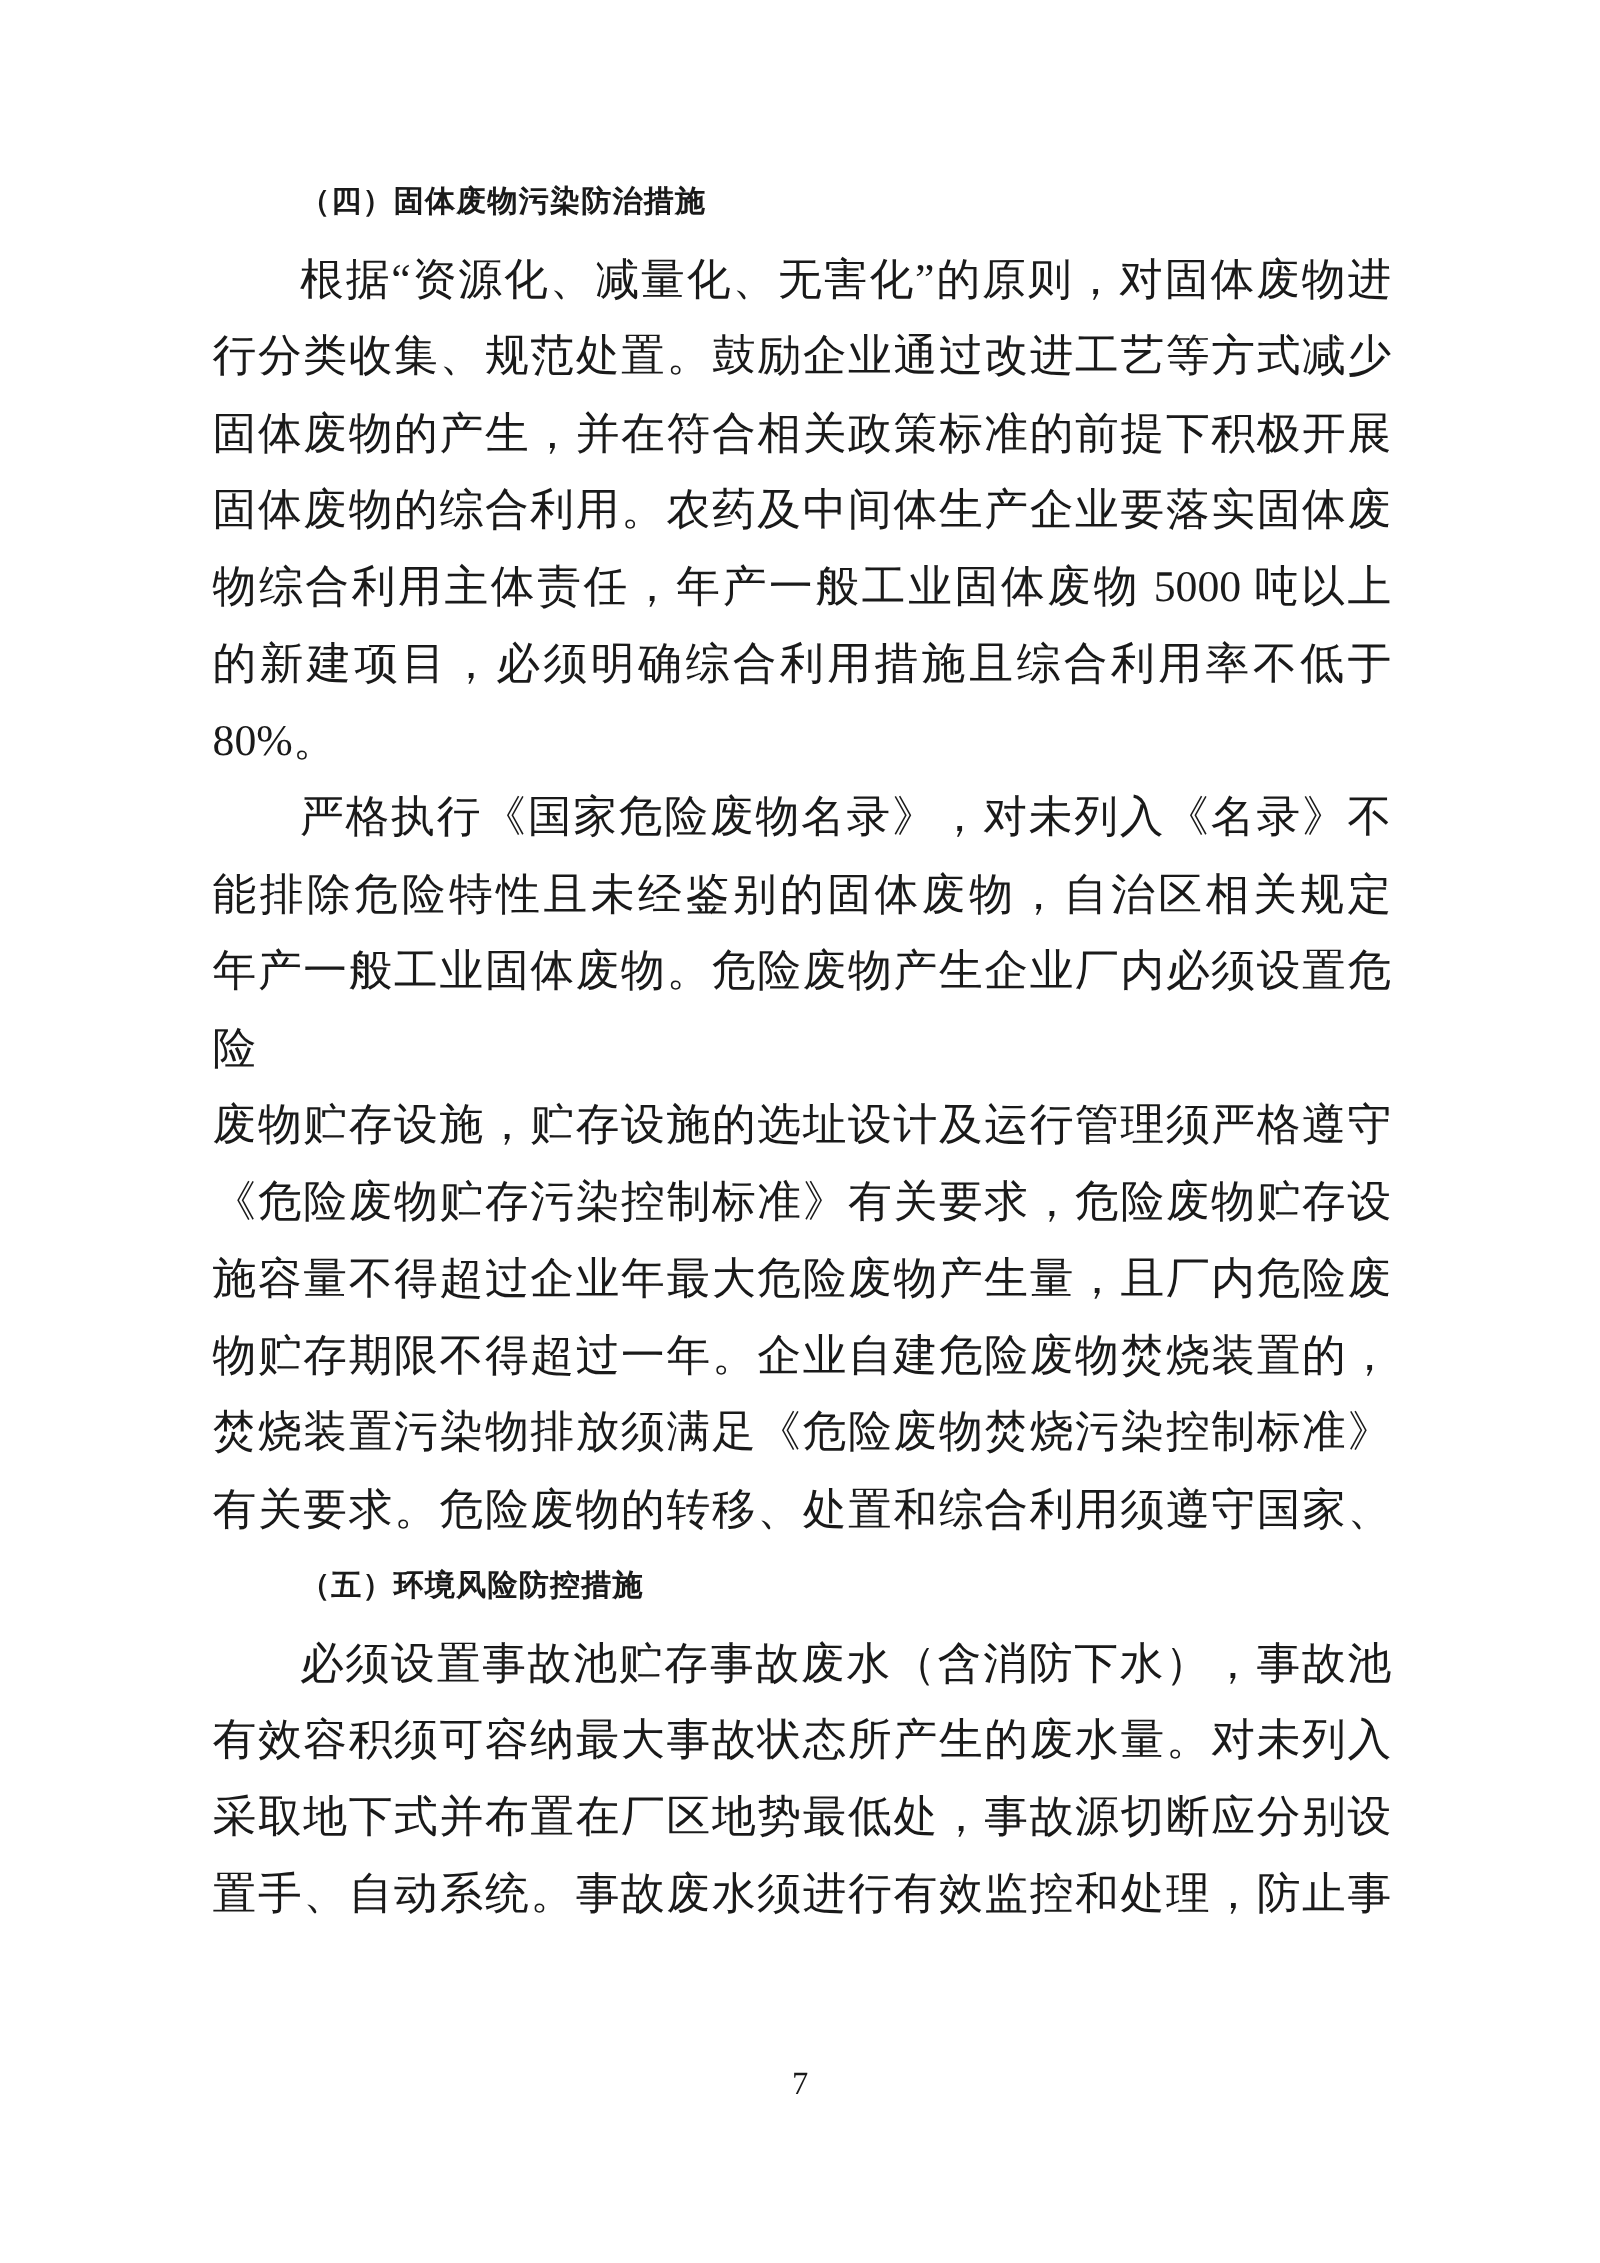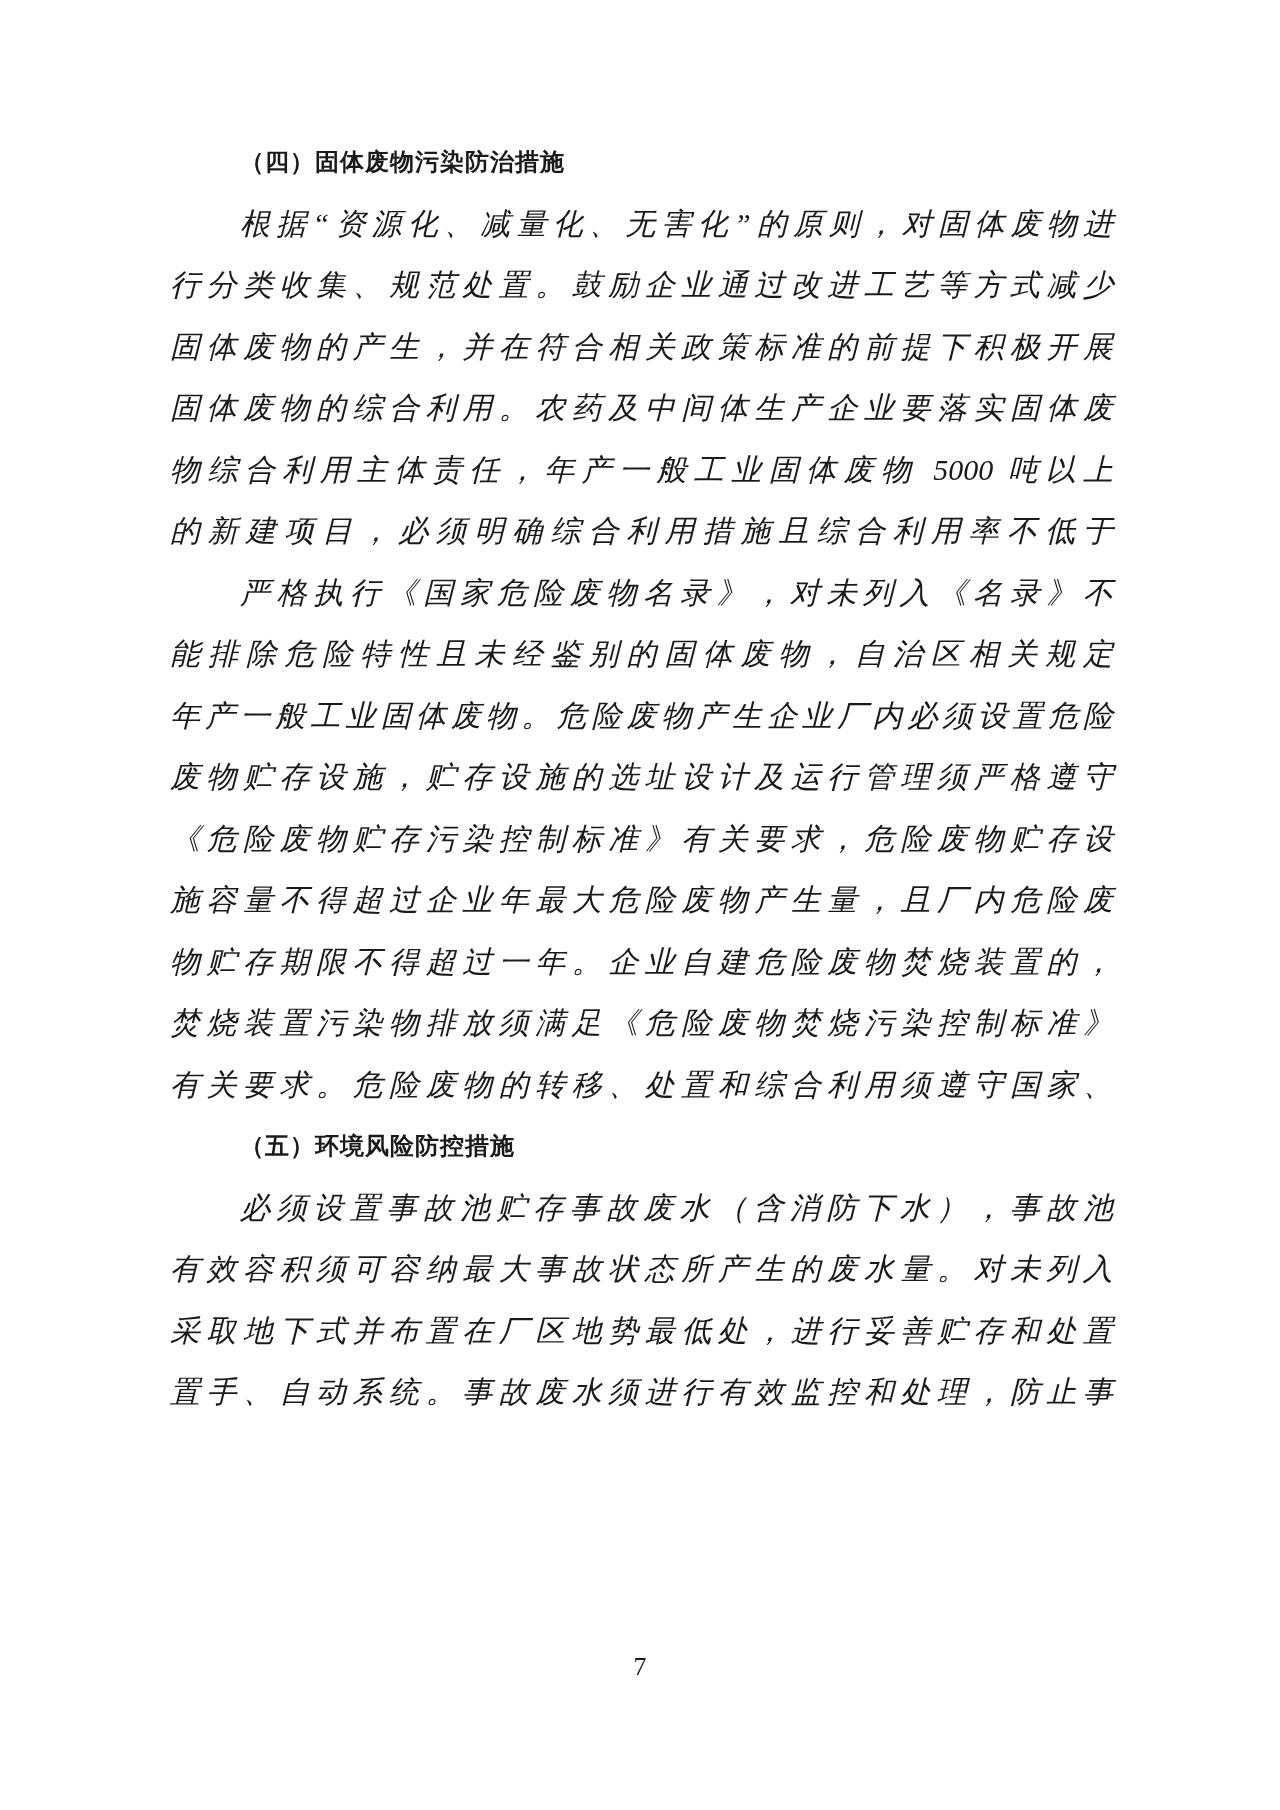--- a/index.html
+++ b/index.html
@@ -25,25 +25,24 @@
   .heading {
     font-family: "Liberation Sans", "DejaVu Sans", sans-serif;
     font-weight: 700;
     font-size: 24px;
     line-height: 61.5px;
     padding-left: 70px;
     letter-spacing: 1px;
     white-space: nowrap;
   }
   .line {
-    font-size: 30px;
+    font-size: 35px;
     line-height: 61.5px;
     text-align: justify;
     text-align-last: justify;
-    font-style: italic;
   }
   .line.first {
     text-indent: 70px;
   }
   .line.last {
     text-align-last: left;
   }
   .page-number {
     position: absolute;
     left: 0;
@@ -61,34 +60,35 @@
 <div class="page">
   <div class="doc" id="doc-root">
       <div class="heading">（四）固体废物污染防治措施</div>
       <div class="paragraph">
         <div class="line first">根据“资源化、减量化、无害化”的原则，对固体废物进</div>
         <div class="line">行分类收集、规范处置。鼓励企业通过改进工艺等方式减少</div>
         <div class="line">固体废物的产生，并在符合相关政策标准的前提下积极开展</div>
         <div class="line">固体废物的综合利用。农药及中间体生产企业要落实固体废</div>
         <div class="line">物综合利用主体责任，年产一般工业固体废物 5000 吨以上</div>
         <div class="line">的新建项目，必须明确综合利用措施且综合利用率不低于</div>
+        <div class="line last">80%。</div>
       </div>
       <div class="paragraph">
         <div class="line first">严格执行《国家危险废物名录》，对未列入《名录》不</div>
         <div class="line">能排除危险特性且未经鉴别的固体废物，自治区相关规定</div>
         <div class="line">年产一般工业固体废物。危险废物产生企业厂内必须设置危险</div>
         <div class="line">废物贮存设施，贮存设施的选址设计及运行管理须严格遵守</div>
         <div class="line">《危险废物贮存污染控制标准》有关要求，危险废物贮存设</div>
         <div class="line">施容量不得超过企业年最大危险废物产生量，且厂内危险废</div>
         <div class="line">物贮存期限不得超过一年。企业自建危险废物焚烧装置的，</div>
         <div class="line">焚烧装置污染物排放须满足《危险废物焚烧污染控制标准》</div>
         <div class="line">有关要求。危险废物的转移、处置和综合利用须遵守国家、</div>
       </div>
       <div class="heading">（五）环境风险防控措施</div>
       <div class="paragraph">
         <div class="line first">必须设置事故池贮存事故废水（含消防下水），事故池</div>
         <div class="line">有效容积须可容纳最大事故状态所产生的废水量。对未列入</div>
-        <div class="line">采取地下式并布置在厂区地势最低处，进行妥善贮存和处置</div>
+        <div class="line">采取地下式并布置在厂区地势最低处，事故源切断应分别设</div>
         <div class="line">置手、自动系统。事故废水须进行有效监控和处理，防止事</div>
       </div>
     </div>
   <div class="page-number">7</div>
 </div>
 
 </body></html>

